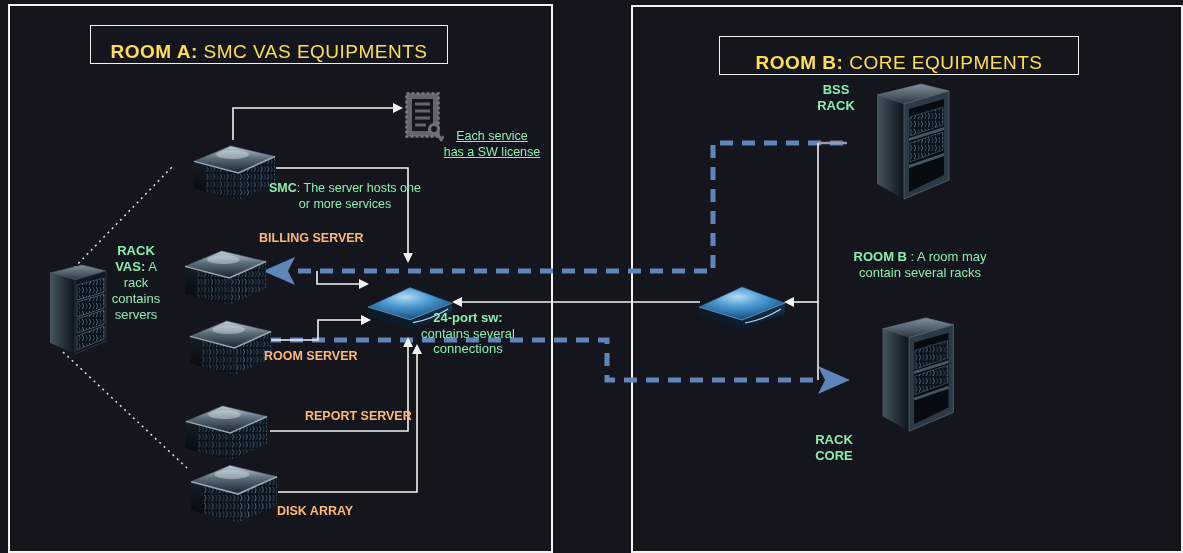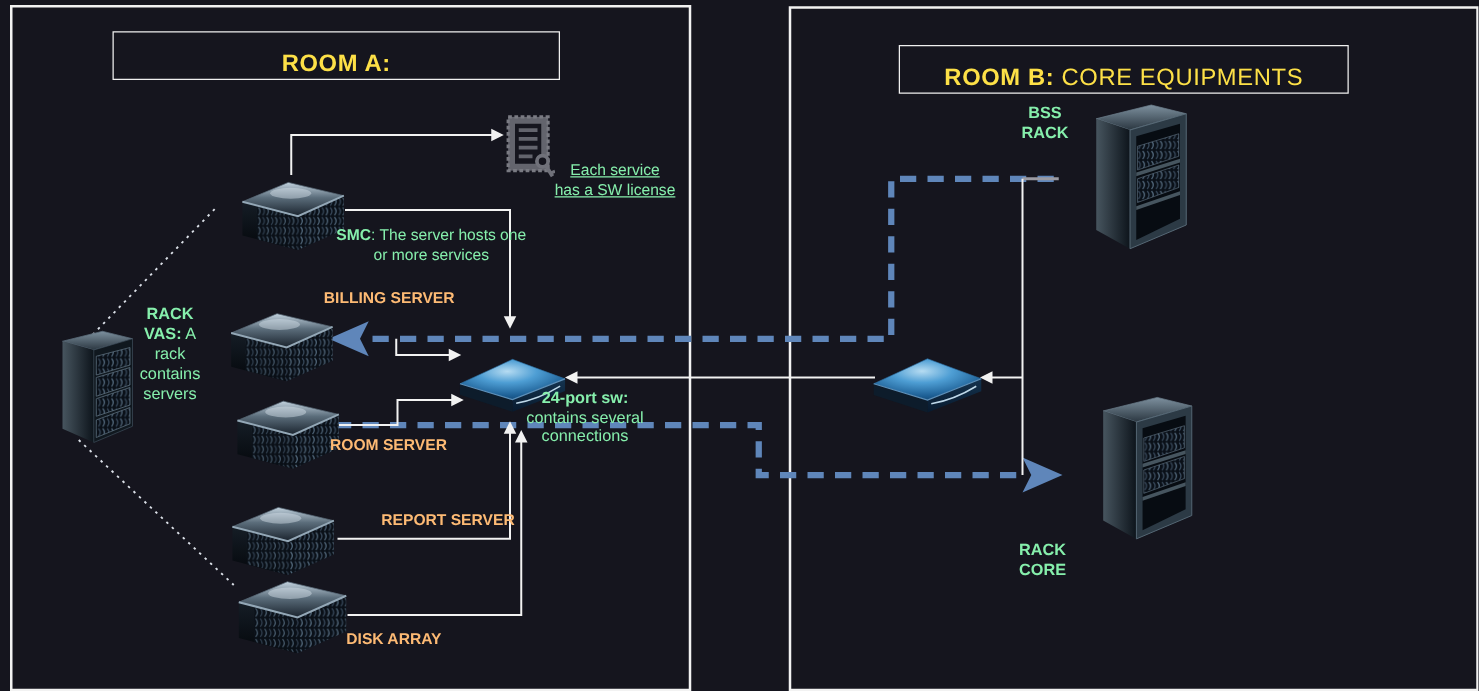--- a/index.html
+++ b/index.html
@@ -92,21 +92,21 @@
       <polygon points="369,284 359,279 359,289"></polygon>
       <polygon points="371,320 361,315 361,325"></polygon>
       <polygon points="408,337 403,347 413,347"></polygon>
       <polygon points="417,344 412,354 422,354"></polygon>
       <polygon points="452,302 462,297 462,307"></polygon>
       <polygon points="784,302 794,297 794,307"></polygon>
     </g>
   </svg>
 
   <div class="titlebox" style="left:90px;top:25px;width:356px;height:37px;">
-    <b>ROOM A:</b>
+    <b>ROOM A:</b><span> SMC VAS EQUIPMENTS</span>
   </div>
   <div class="titlebox" style="left:719px;top:36px;width:358px;height:37px;">
     <b>ROOM B:</b><span> CORE EQUIPMENTS</span>
   </div>
 
   <div class="dev" style="left:46px;top:262px;">
     <svg width="64" height="95" viewBox="0 0 64 95">
       <polygon points="4,11 36,3 60,9 29,18" fill="url(#gRackTop)" stroke="#5a6b79" stroke-width="0.6"></polygon>
       <polygon points="4,11 29,18 29,92 4,81" fill="url(#gSide2)"></polygon>
       <polygon points="29,18 60,9 60,79 29,92" fill="#10181f" stroke="#3c4b58" stroke-width="0.6"></polygon>
@@ -258,19 +258,22 @@
     <b>24-port sw:</b><br>
     <span>contains several</span><br>
     <span>connections</span>
   </div>
 
   <div class="note lh16" style="left:806px;top:82px;width:60px;font-weight:700;">
     <span>BSS</span><br>
     <span>RACK</span>
   </div>
 
+  <div class="note lh16" style="left:845px;top:249px;width:150px;">
+    <b>ROOM B</b><span> : A room may contain several racks</span>
+  </div>
 
   <div class="note lh16" style="left:800px;top:432px;width:68px;font-weight:700;">
     <span>RACK</span><br>
     <span>CORE</span>
   </div>
 
 </div>
 
 </body></html>

